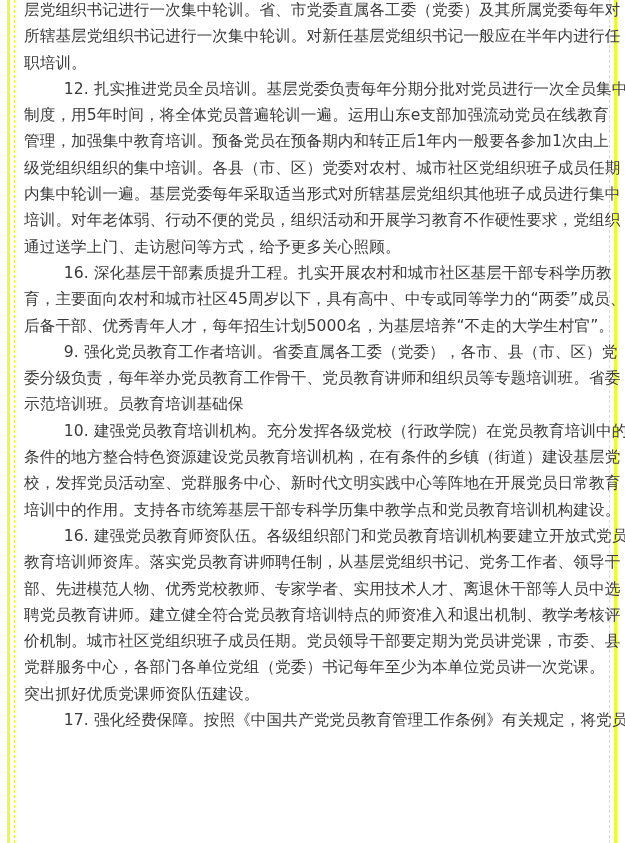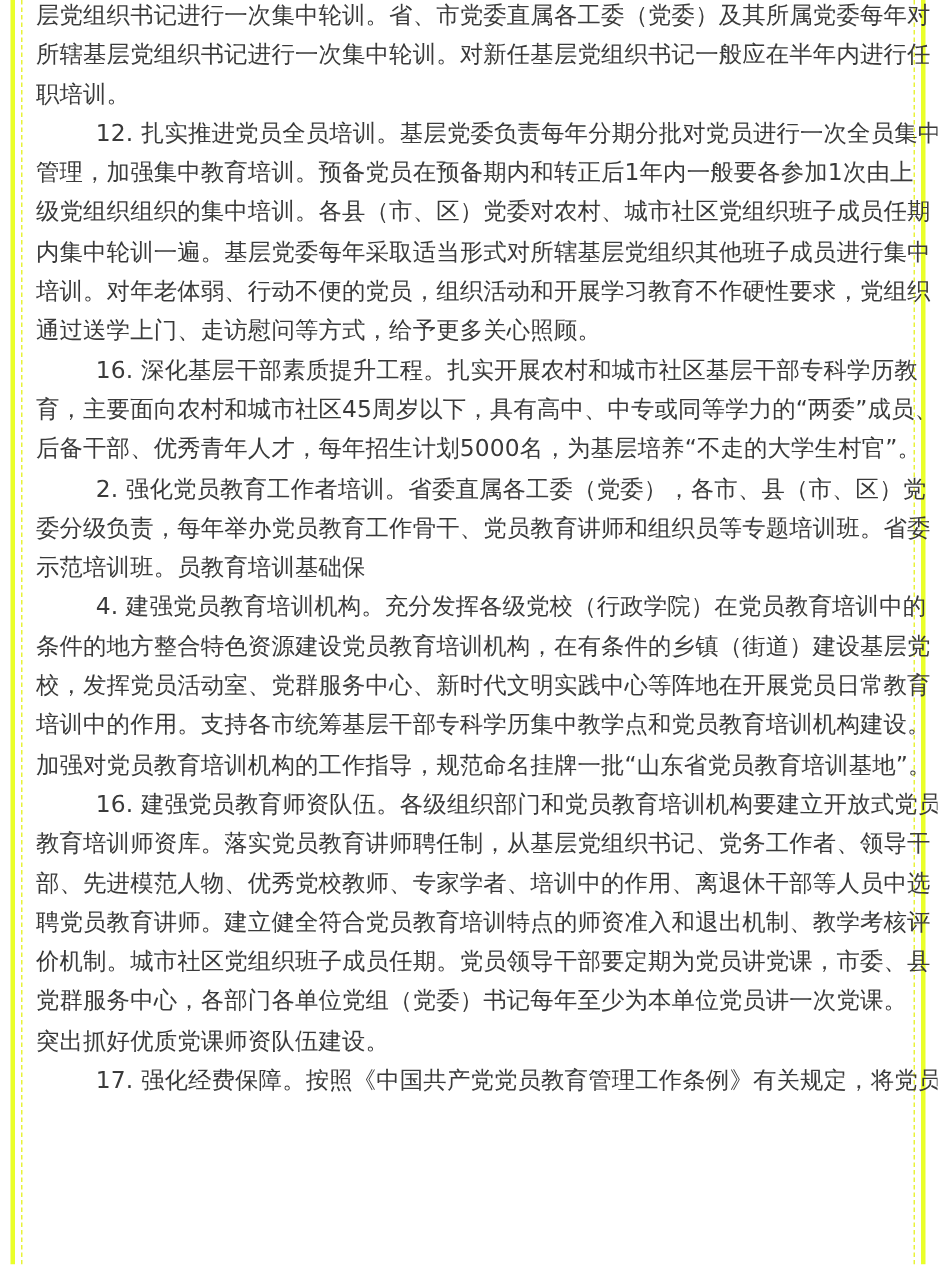--- a/index.html
+++ b/index.html
@@ -26,47 +26,47 @@
 <div class="outer-bar-right"></div>
 
 <div class="content">
   <p>
     <span class="line">层党组织书记进行一次集中轮训。省、市党委直属各工委（党委）及其所属党委每年对</span>
     <span class="line">所辖基层党组织书记进行一次集中轮训。对新任基层党组织书记一般应在半年内进行任</span>
     <span class="line">职培训。</span>
   </p>
   <p>
     <span class="line" style="padding-left:2.55em;width:auto">12. 扎实推进党员全员培训。基层党委负责每年分期分批对党员进行一次全员集中</span>
+    <span class="line">制度，用5年时间，将全体党员普遍轮训一遍。运用山东e支部加强流动党员在线教育</span>
     <span class="line">管理，加强集中教育培训。预备党员在预备期内和转正后1年内一般要各参加1次由上</span>
     <span class="line">级党组织组织的集中培训。各县（市、区）党委对农村、城市社区党组织班子成员任期</span>
     <span class="line">内集中轮训一遍。基层党委每年采取适当形式对所辖基层党组织其他班子成员进行集中</span>
     <span class="line">培训。对年老体弱、行动不便的党员，组织活动和开展学习教育不作硬性要求，党组织</span>
     <span class="line">通过送学上门、走访慰问等方式，给予更多关心照顾。</span>
   </p>
   <p>
     <span class="line" style="padding-left:2.55em;width:auto">16. 深化基层干部素质提升工程。扎实开展农村和城市社区基层干部专科学历教</span>
     <span class="line">育，主要面向农村和城市社区45周岁以下，具有高中、中专或同等学力的“两委”成员、</span>
     <span class="line">后备干部、优秀青年人才，每年招生计划5000名，为基层培养“不走的大学生村官”。</span>
   </p>
   <p>
-    <span class="line" style="padding-left:2.55em;width:auto">2. 强化党员教育工作者培训。省委直属各工委（党委），各市、县（市、区）党</span>
+    <span class="line" style="padding-left:2.55em;width:auto">9. 强化党员教育工作者培训。省委直属各工委（党委），各市、县（市、区）党</span>
     <span class="line">委分级负责，每年举办党员教育工作骨干、党员教育讲师和组织员等专题培训班。省委</span>
     <span class="line">示范培训班。员教育培训基础保</span>
   </p>
   <p>
-    <span class="line" style="padding-left:2.55em;width:auto">4. 建强党员教育培训机构。充分发挥各级党校（行政学院）在党员教育培训中的</span>
+    <span class="line" style="padding-left:2.55em;width:auto">10. 建强党员教育培训机构。充分发挥各级党校（行政学院）在党员教育培训中的</span>
     <span class="line">条件的地方整合特色资源建设党员教育培训机构，在有条件的乡镇（街道）建设基层党</span>
     <span class="line">校，发挥党员活动室、党群服务中心、新时代文明实践中心等阵地在开展党员日常教育</span>
     <span class="line">培训中的作用。支持各市统筹基层干部专科学历集中教学点和党员教育培训机构建设。</span>
-    <span class="line">加强对党员教育培训机构的工作指导，规范命名挂牌一批“山东省党员教育培训基地”。</span>
   </p>
   <p>
     <span class="line" style="padding-left:2.55em;width:auto">16. 建强党员教育师资队伍。各级组织部门和党员教育培训机构要建立开放式党员</span>
     <span class="line">教育培训师资库。落实党员教育讲师聘任制，从基层党组织书记、党务工作者、领导干</span>
-    <span class="line">部、先进模范人物、优秀党校教师、专家学者、培训中的作用、离退休干部等人员中选</span>
+    <span class="line">部、先进模范人物、优秀党校教师、专家学者、实用技术人才、离退休干部等人员中选</span>
     <span class="line">聘党员教育讲师。建立健全符合党员教育培训特点的师资准入和退出机制、教学考核评</span>
     <span class="line">价机制。城市社区党组织班子成员任期。党员领导干部要定期为党员讲党课，市委、县</span>
     <span class="line">党群服务中心，各部门各单位党组（党委）书记每年至少为本单位党员讲一次党课。</span>
     <span class="line">突出抓好优质党课师资队伍建设。</span>
   </p>
   <p>
     <span class="line" style="padding-left:2.55em;width:auto">17. 强化经费保障。按照《中国共产党党员教育管理工作条例》有关规定，将党员</span>
 
   </p>
 </div>

